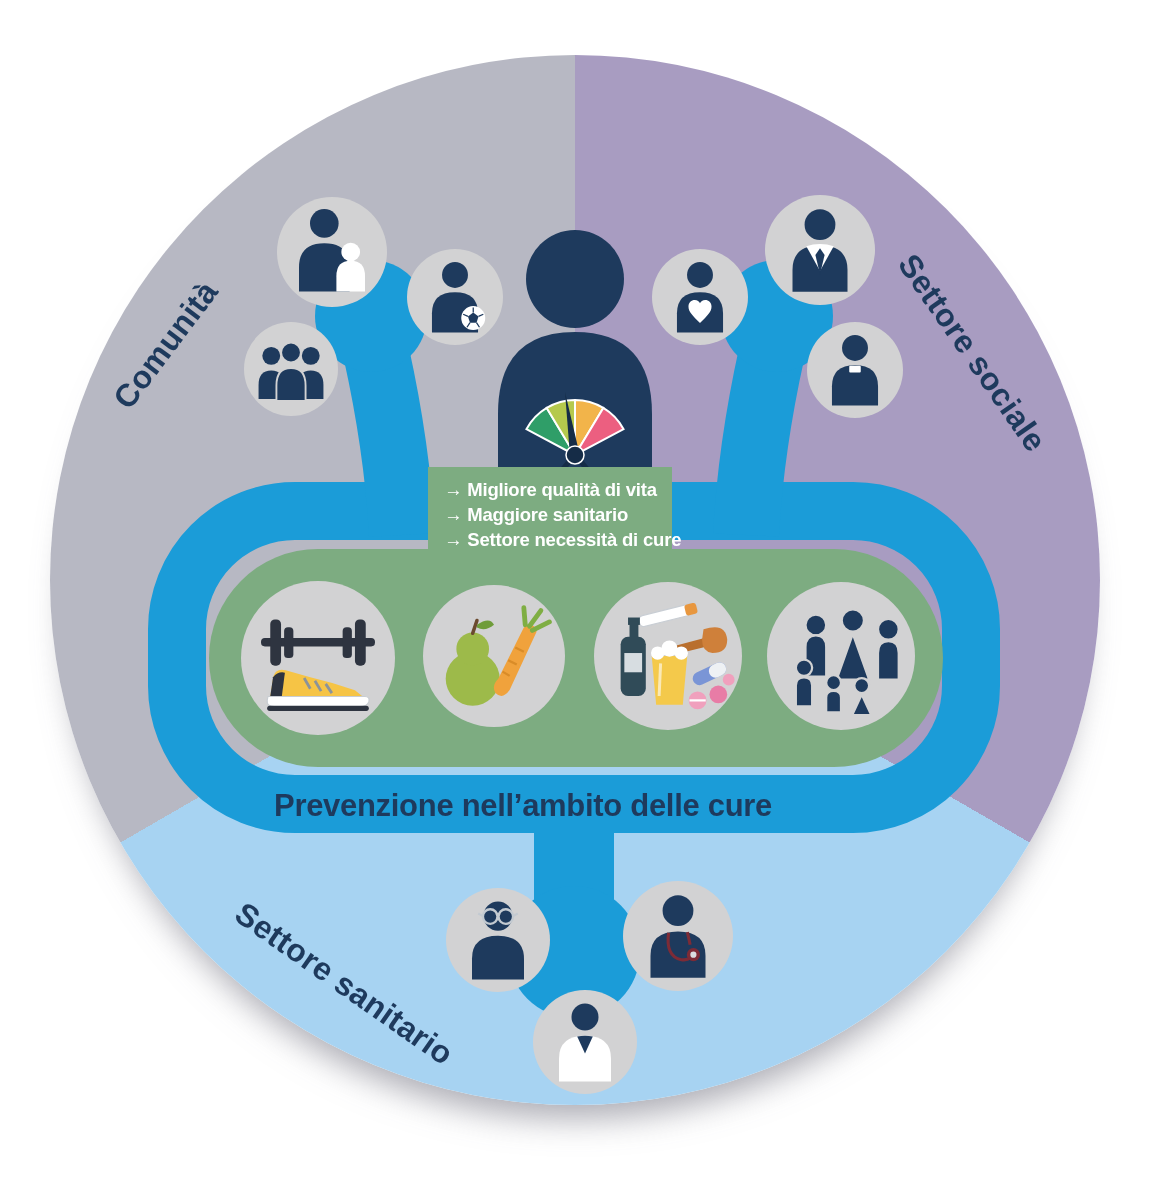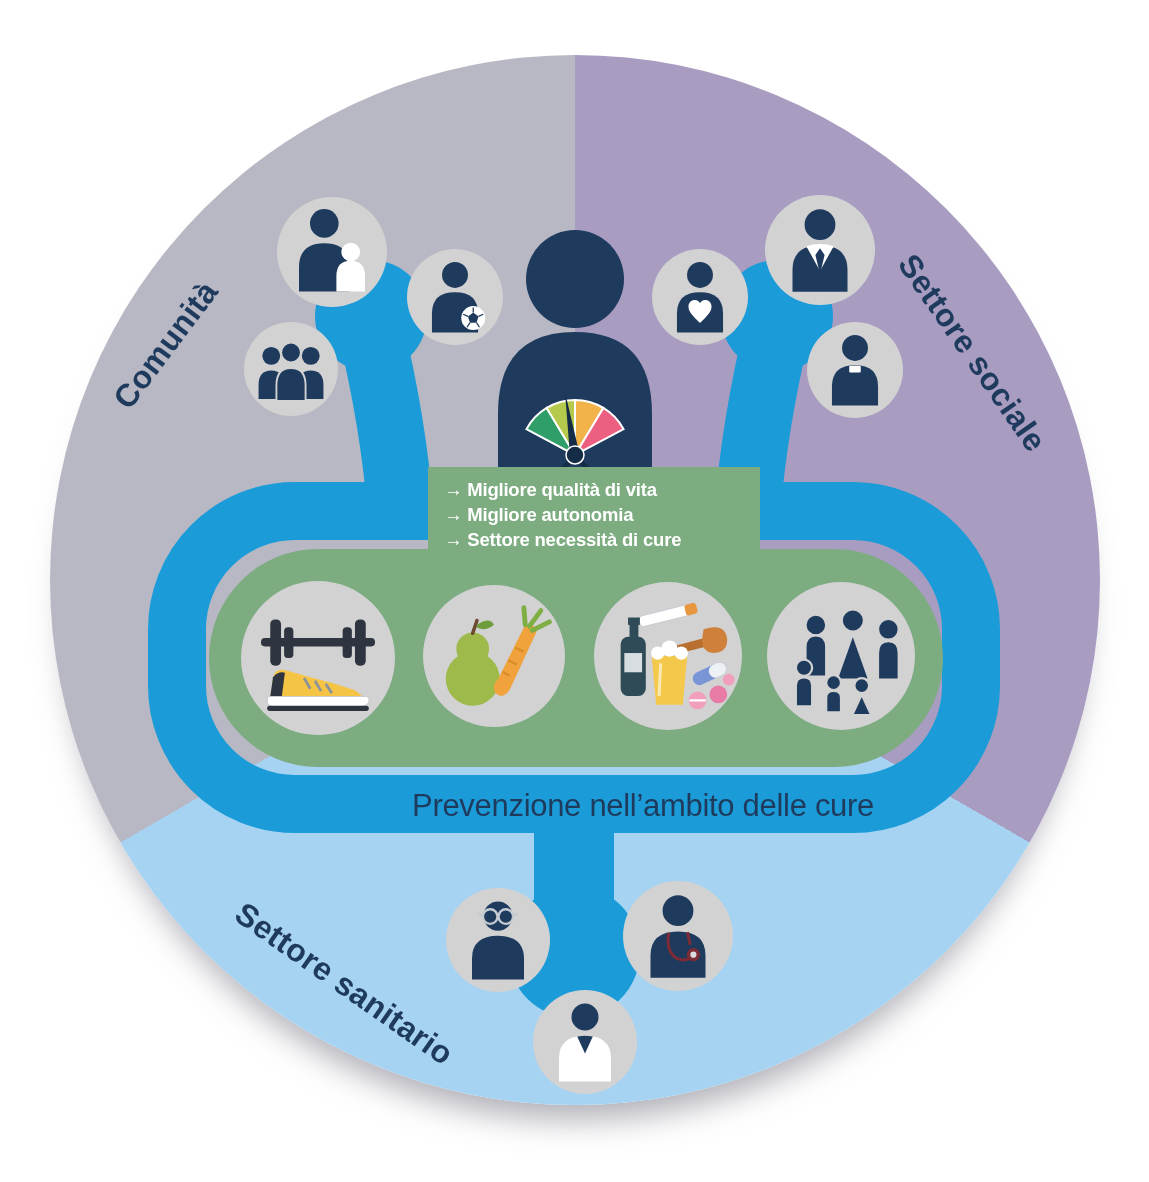--- a/index.html
+++ b/index.html
@@ -31,39 +31,39 @@
   .blob{fill:var(--blue,#1b9cd8);}
 
   .green-band{
     position:absolute;left:209px;top:549px;width:734px;height:218px;border-radius:109px;
     background:var(--green,#7dac81);
   }
 
   .central-figure{position:absolute;left:470px;top:222px;width:210px;height:250px;}
 
   .outcomes-box{
-    position:absolute;left:428px;top:467px;width:332px;height:92px;box-sizing:border-box;
+    position:absolute;left:428px;top:467px;width:244px;height:92px;box-sizing:border-box;
     background:var(--green,#7dac81);padding:10px 8px 0 16px;
   }
   .outcome-line{color:#fff;font-size:18.5px;font-weight:bold;line-height:25px;letter-spacing:-.2px;white-space:nowrap;}
 
   .node{position:absolute;border-radius:50%;background:var(--node-gray,#d2d2d3);}
   .node svg{display:block;width:100%;height:100%;}
 
   .sector-label{
     position:absolute;color:var(--navy,#1e3a5d);font-weight:bold;font-size:32px;
     white-space:nowrap;letter-spacing:.3px;
   }
   .community-label{left:166px;top:345px;transform:translate(-50%,-50%) rotate(-53deg);}
   .social-label{left:972px;top:353px;transform:translate(-50%,-50%) rotate(55deg);}
   .health-label{left:344px;top:984px;transform:translate(-50%,-50%) rotate(35deg);}
 
   .banner{
-    position:absolute;left:274px;top:788px;width:600px;text-align:right;
-    color:var(--navy,#1e3a5d);font-size:31px;font-weight:normal;letter-spacing:-.3px;white-space:nowrap;
+    position:absolute;left:274px;top:788px;width:600px;text-align:left;
+    color:var(--navy,#1e3a5d);font-size:31px;font-weight:bold;letter-spacing:-.3px;white-space:nowrap;
   }
 </style>
 </head>
 <body>
 
 <div class="canvas">
 
   <div class="big-circle"></div>
 
   <svg class="connectors" viewBox="0 0 1149 1182" aria-hidden="true">
@@ -87,21 +87,21 @@
       <path d="M105 233 L105 178 A55 55 0 0 1 133.3 185.9 Z" fill="#f2b44a" stroke="#fff" stroke-width="2"></path>
       <path d="M105 233 L133.3 185.9 A55 55 0 0 1 153.6 207.2 Z" fill="#ec5f80" stroke="#fff" stroke-width="2"></path>
       <polygon points="100,234 110,234 95,170" fill="#152c47"></polygon>
       <path d="M105 233 L92 248 M105 233 L118 248" stroke="#152c47" stroke-width="5" stroke-linecap="round" fill="none"></path>
       <circle cx="105" cy="233" r="9" fill="#152c47" stroke="#fff" stroke-width="1.5"></circle>
     </g>
   </svg>
 
   <div class="outcomes-box">
     <div class="outcome-line">→ Migliore qualità di vita</div>
-    <div class="outcome-line">→ Migliore autonomia</div>
+    <div class="outcome-line">→ Maggiore sanitario</div>
     <div class="outcome-line">→ Settore necessità di cure</div>
   </div>
 
   <div class="node" style="left:277px;top:197px;width:110px;height:110px">
     <svg viewBox="0 0 100 100">
       <circle cx="43" cy="24" r="13" fill="#1e3a5d"></circle>
       <path d="M20 86 L20 64 Q20 42 43 42 Q66 42 66 64 L66 86 Z" fill="#1e3a5d"></path>
       <circle cx="67" cy="50" r="8.5" fill="#fff"></circle>
       <path d="M54 86 L54 72 Q54 58 67 58 Q80 58 80 72 L80 86 Z" fill="#fff"></path>
     </svg>

